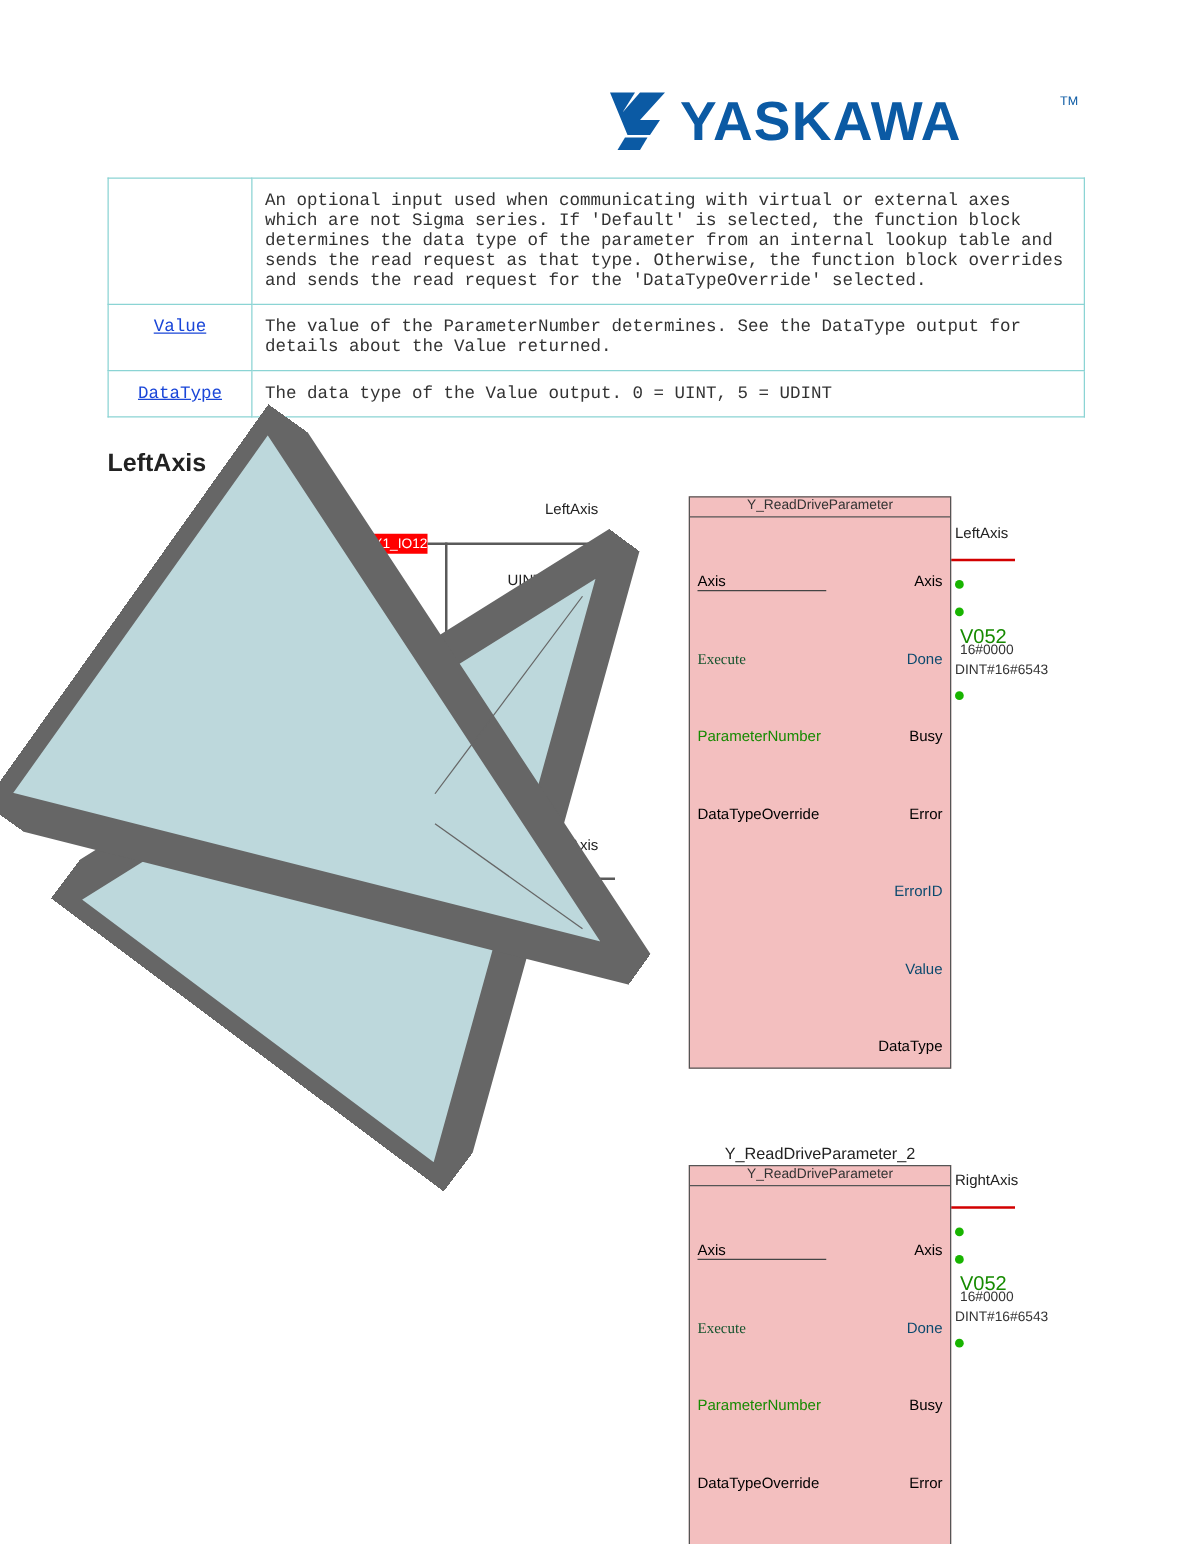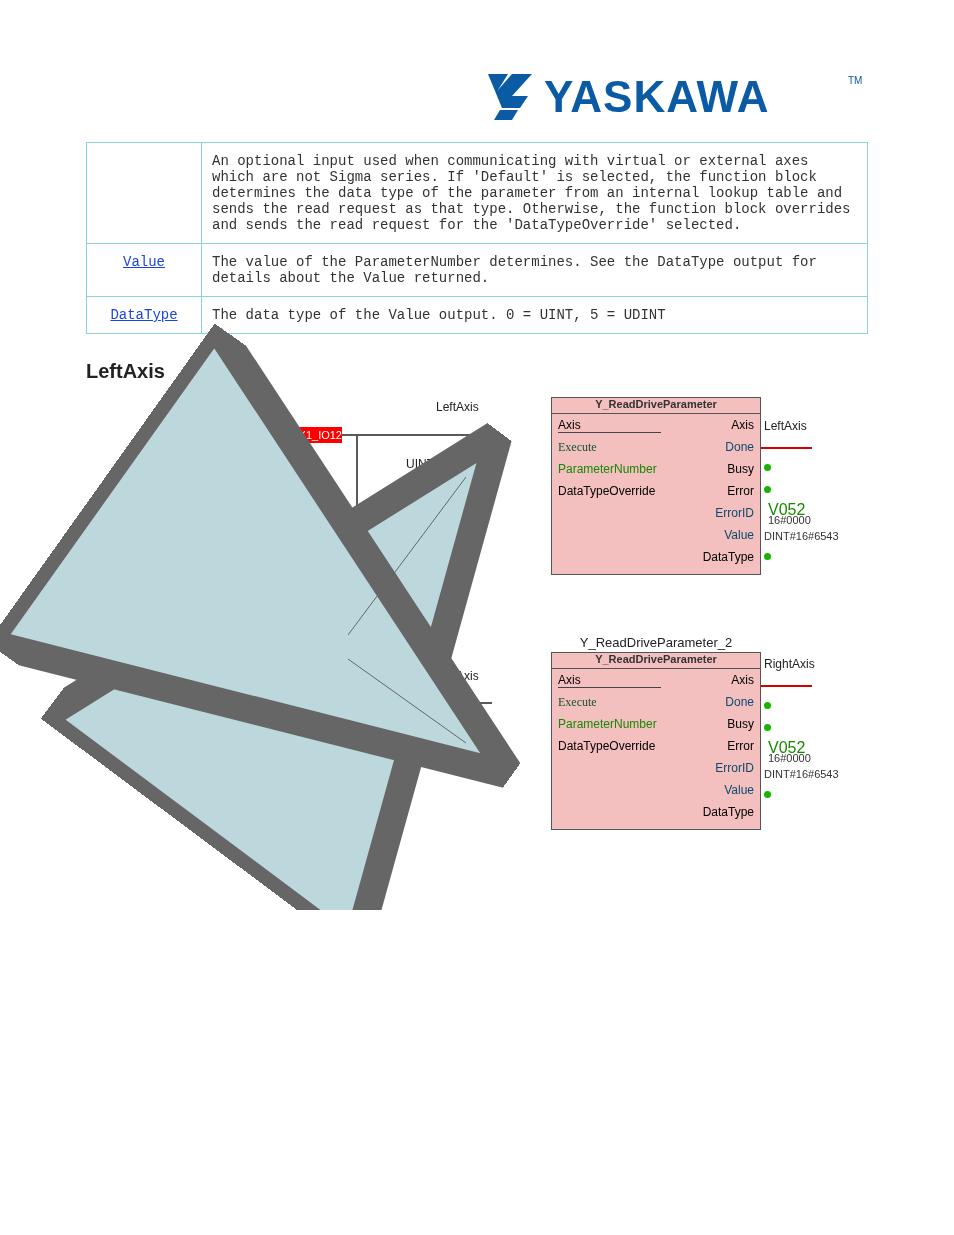--- a/index.html
+++ b/index.html
@@ -130,29 +130,29 @@
     border: 1px solid #555;
     padding: 0 0 6px 0;
     position: relative;
     z-index: 2;
   }
   .fb-typebar {
     height: 16px;
     text-align: center;
     font-size: 11px;
     border-bottom: 1px solid #555;
-    font-weight: bold;
   }
   .fb-row {
     display: flex;
     justify-content: space-between;
     align-items: center;
     padding: 0 6px;
     height: 22px;
     font-size: 12px;
+    margin-top: 40px;
   }
   .fb-left  { color: #168a00; }
   .fb-left.red { color:#14532d;font-family:Liberation Serif, serif; }
   .fb-left.dk  { color:#000; }
   .fb-right { color:#000; text-align:right; }
   .fb-right.red { color:#0c4a6e; }
   .fb-right.grn { color:#0c4a6e; }
   .io-label {
     position: absolute;
     font-size: 12px;

